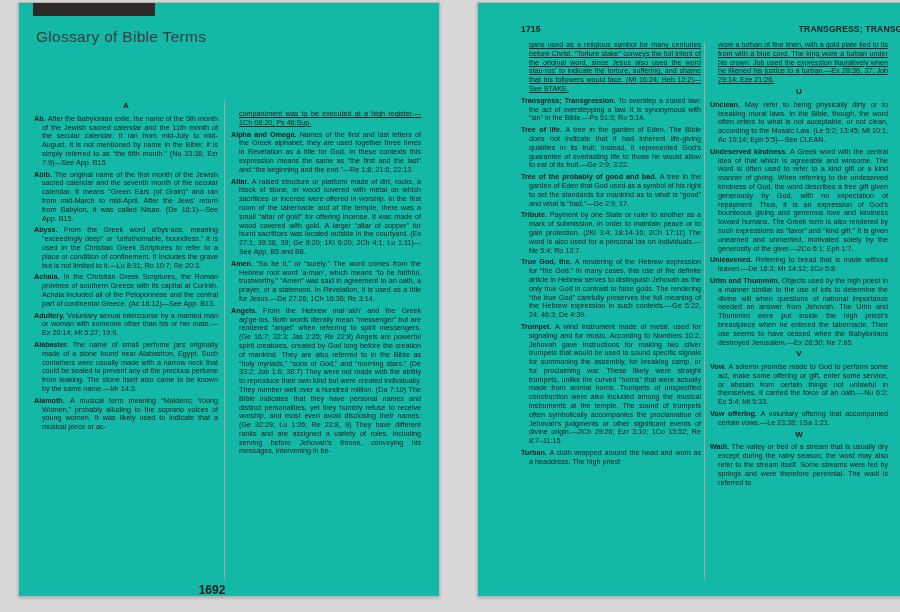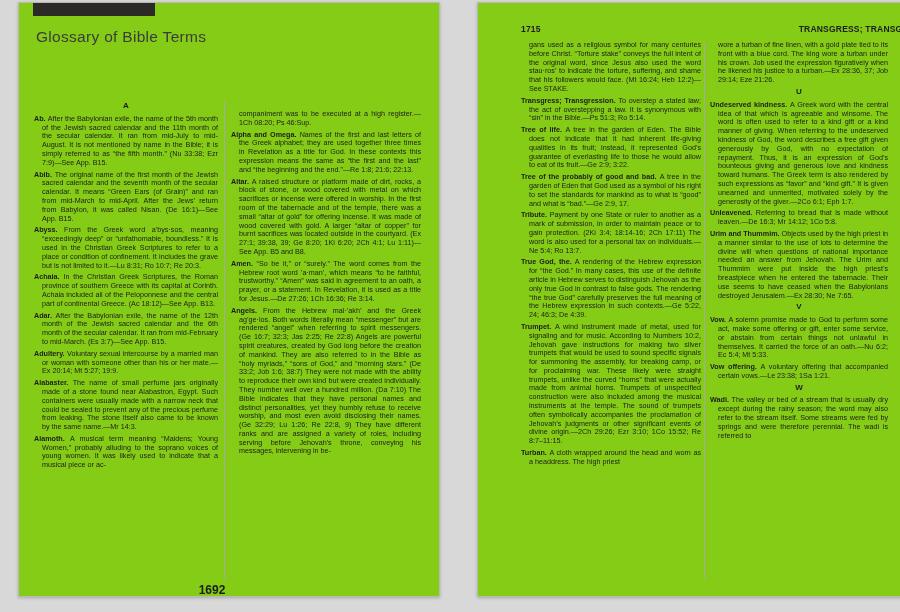--- a/index.html
+++ b/index.html
@@ -4,21 +4,21 @@
 <style>
   html,body { margin:0; padding:0; }
   body {
     width:900px; height:612px;
     background:#d8d8d8;
     font-family:"Liberation Sans", sans-serif;
     position:relative; overflow:hidden;
   }
   .page {
     position:absolute; top:2px; height:595px;
-    background:#84cc16;
+    background:#14b8a6;
     border:1px solid #b9b9b6;
     box-sizing:border-box;
     box-shadow:0 1px 3px rgba(0,0,0,.22);
     overflow:hidden;
   }
   .page.left  { left:18px;  width:422px; }
   .page.right { left:477px; width:504px; }
 
   .tab {
     position:absolute; left:14px; top:0;
@@ -41,21 +41,21 @@
     font-size:7.2px; line-height:8.8px;
     text-align:justify; color:#1d1d1d;
     overflow:hidden;
   }
   .page.left  .col1 { left:15px;  top:96px;  width:184px; height:482px; }
   .page.left  .col2 { left:212px; top:107px; width:190px; height:471px; }
   .page.right .col1 { left:43px;  top:38px;  width:180px; height:540px; }
   .page.right .col2 { left:232px; top:38px;  width:178px; height:540px; }
 
   .col p { margin:0 0 3px; padding-left:8px; text-indent:-8px; }
-  .col p.cont { text-indent:0; }
+  .col p.cont { text-indent:0;text-decoration:underline; }
   .col h3 {
     margin:3px 0 4px; padding:0;
     font-size:8px; font-weight:bold; text-align:center;
     text-indent:0;
   }
   .term { font-weight:bold; }
 
   .pageno {
     position:absolute; left:158px; top:580px; width:70px;
     text-align:center; font-size:12px; font-weight:bold; color:#1d1d1d;
@@ -74,21 +74,20 @@
 
   <div class="page left">
     <div class="tab"></div>
     <h1 class="title">Glossary of Bible Terms</h1>
     <div class="col col1">
         <h3>A</h3>
         <p class=""><span class="term">Ab. </span>After the Babylonian exile, the name of the 5th month of the Jewish sacred calendar and the 11th month of the secular calendar. It ran from mid-July to mid-August. It is not mentioned by name in the Bible; it is simply referred to as “the fifth month.” (Nu 33:38; Ezr 7:9)—See App. B15.</p>
         <p class=""><span class="term">Abib. </span>The original name of the first month of the Jewish sacred calendar and the seventh month of the secular calendar. It means “Green Ears (of Grain)” and ran from mid-March to mid-April. After the Jews’ return from Babylon, it was called Nisan. (De 16:1)—See App. B15.</p>
         <p class=""><span class="term">Abyss. </span>From the Greek word a’bys·sos, meaning “exceedingly deep” or “unfathomable, boundless.” It is used in the Christian Greek Scriptures to refer to a place or condition of confinement. It includes the grave but is not limited to it.—Lu 8:31; Ro 10:7; Re 20:3.</p>
         <p class=""><span class="term">Achaia. </span>In the Christian Greek Scriptures, the Roman province of southern Greece with its capital at Corinth. Achaia included all of the Peloponnese and the central part of continental Greece. (Ac 18:12)—See App. B13.</p>
-        <p class=""><span class="term">Adar. </span>After the Babylonian exile, the name of the 12th month of the Jewish sacred calendar and the 6th month of the secular calendar. It ran from mid-February to mid-March. (Es 3:7)—See App. B15.</p>
         <p class=""><span class="term">Adultery. </span>Voluntary sexual intercourse by a married man or woman with someone other than his or her mate.—Ex 20:14; Mt 5:27; 19:9.</p>
         <p class=""><span class="term">Alabaster. </span>The name of small perfume jars originally made of a stone found near Alabastron, Egypt. Such containers were usually made with a narrow neck that could be sealed to prevent any of the precious perfume from leaking. The stone itself also came to be known by the same name.—Mr 14:3.</p>
         <p class=""><span class="term">Alamoth. </span>A musical term meaning “Maidens; Young Women,” probably alluding to the soprano voices of young women. It was likely used to indicate that a musical piece or ac-</p>
       </div>
     <div class="vrule"></div>
     <div class="col col2">
         <p class="cont">companiment was to be executed at a high register.—1Ch 08:20; Ps 46:Sup.</p>
         <p class=""><span class="term">Alpha and Omega. </span>Names of the first and last letters of the Greek alphabet; they are used together three times in Revelation as a title for God. In these contexts this expression means the same as “the first and the last” and “the beginning and the end.”—Re 1:8; 21:6; 22:13.</p>
         <p class=""><span class="term">Altar. </span>A raised structure or platform made of dirt, rocks, a block of stone, or wood covered with metal on which sacrifices or incense were offered in worship. In the first room of the tabernacle and of the temple, there was a small “altar of gold” for offering incense. It was made of wood covered with gold. A larger “altar of copper” for burnt sacrifices was located outside in the courtyard. (Ex 27:1; 39:38, 39; Ge 8:20; 1Ki 6:20; 2Ch 4:1; Lu 1:11)—See App. B5 and B8.</p>
         <p class=""><span class="term">Amen. </span>“So be it,” or “surely.” The word comes from the Hebrew root word ’a·man’, which means “to be faithful, trustworthy.” “Amen” was said in agreement to an oath, a prayer, or a statement. In Revelation, it is used as a title for Jesus.—De 27:26; 1Ch 16:36; Re 3:14.</p>
@@ -109,20 +108,21 @@
         <p class=""><span class="term">Tree of the probably of good and bad. </span>A tree in the garden of Eden that God used as a symbol of his right to set the standards for mankind as to what is “good” and what is “bad.”—Ge 2:9, 17.</p>
         <p class=""><span class="term">Tribute. </span>Payment by one State or ruler to another as a mark of submission, in order to maintain peace or to gain protection. (2Ki 3:4; 18:14-16; 2Ch 17:11) The word is also used for a personal tax on individuals.—Ne 5:4; Ro 13:7.</p>
         <p class=""><span class="term">True God, the. </span>A rendering of the Hebrew expression for “the God.” In many cases, this use of the definite article in Hebrew serves to distinguish Jehovah as the only true God in contrast to false gods. The rendering “the true God” carefully preserves the full meaning of the Hebrew expression in such contexts.—Ge 5:22, 24; 46:3; De 4:39.</p>
         <p class=""><span class="term">Trumpet. </span>A wind instrument made of metal, used for signaling and for music. According to Numbers 10:2, Jehovah gave instructions for making two silver trumpets that would be used to sound specific signals for summoning the assembly, for breaking camp, or for proclaiming war. These likely were straight trumpets, unlike the curved “horns” that were actually made from animal horns. Trumpets of unspecified construction were also included among the musical instruments at the temple. The sound of trumpets often symbolically accompanies the proclamation of Jehovah’s judgments or other significant events of divine origin.—2Ch 29:26; Ezr 3:10; 1Co 15:52; Re 8:7–11:15.</p>
         <p class=""><span class="term">Turban. </span>A cloth wrapped around the head and worn as a headdress. The high priest</p>
       </div>
     <div class="vrule"></div>
     <div class="col col2">
         <p class="cont">wore a turban of fine linen, with a gold plate tied to its front with a blue cord. The king wore a turban under his crown. Job used the expression figuratively when he likened his justice to a turban.—Ex 28:36, 37; Job 29:14; Eze 21:26.</p>
         <h3>U</h3>
+        <p class=""><span class="term">Unclean. </span>May refer to being physically dirty or to breaking moral laws. In the Bible, though, the word often refers to what is not acceptable, or not clean, according to the Mosaic Law. (Le 5:2; 13:45; Mt 10:1; Ac 10:14; Eph 5:5)—See CLEAN.</p>
         <p class=""><span class="term">Undeserved kindness. </span>A Greek word with the central idea of that which is agreeable and winsome. The word is often used to refer to a kind gift or a kind manner of giving. When referring to the undeserved kindness of God, the word describes a free gift given generously by God, with no expectation of repayment. Thus, it is an expression of God’s bounteous giving and generous love and kindness toward humans. The Greek term is also rendered by such expressions as “favor” and “kind gift.” It is given unearned and unmerited, motivated solely by the generosity of the giver.—2Co 6:1; Eph 1:7.</p>
         <p class=""><span class="term">Unleavened. </span>Referring to bread that is made without leaven.—De 16:3; Mr 14:12; 1Co 5:8.</p>
         <p class=""><span class="term">Urim and Thummim. </span>Objects used by the high priest in a manner similar to the use of lots to determine the divine will when questions of national importance needed an answer from Jehovah. The Urim and Thummim were put inside the high priest’s breastpiece when he entered the tabernacle. Their use seems to have ceased when the Babylonians destroyed Jerusalem.—Ex 28:30; Ne 7:65.</p>
         <h3>V</h3>
         <p class=""><span class="term">Vow. </span>A solemn promise made to God to perform some act, make some offering or gift, enter some service, or abstain from certain things not unlawful in themselves. It carried the force of an oath.—Nu 6:2; Ec 5:4; Mt 5:33.</p>
         <p class=""><span class="term">Vow offering. </span>A voluntary offering that accompanied certain vows.—Le 23:38; 1Sa 1:21.</p>
         <h3>W</h3>
         <p class=""><span class="term">Wadi. </span>The valley or bed of a stream that is usually dry except during the rainy season; the word may also refer to the stream itself. Some streams were fed by springs and were therefore perennial. The wadi is referred to</p>
       </div>
   </div>

